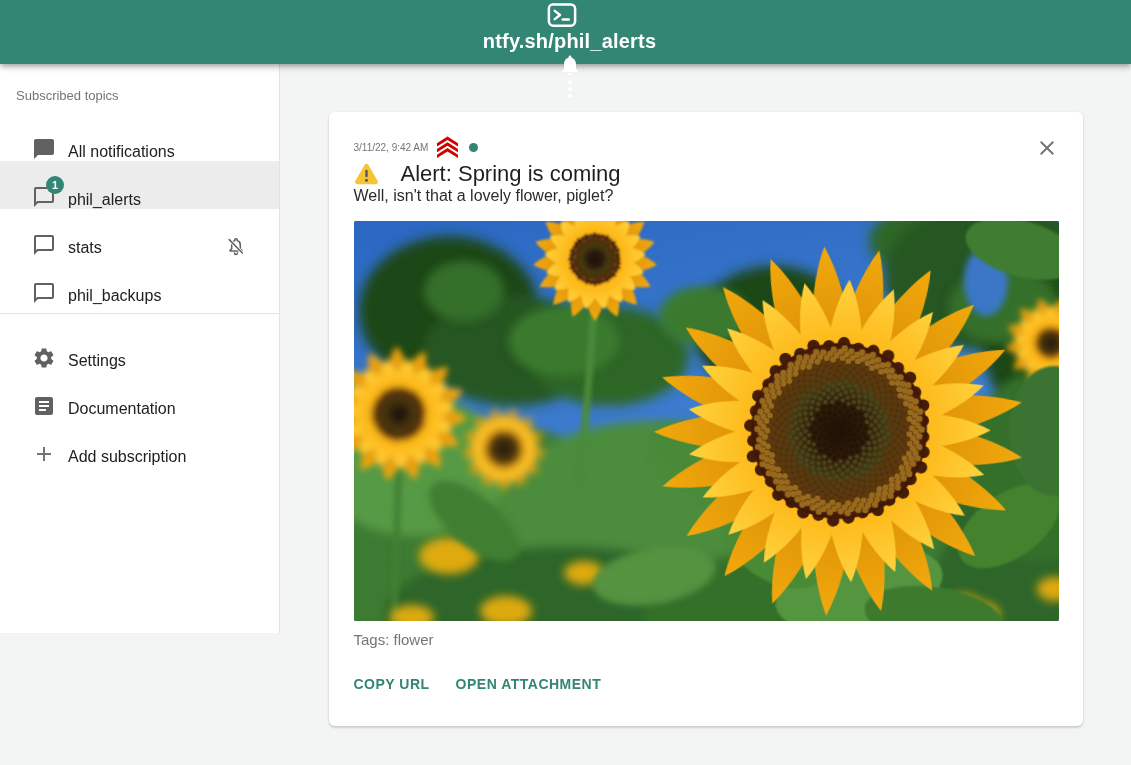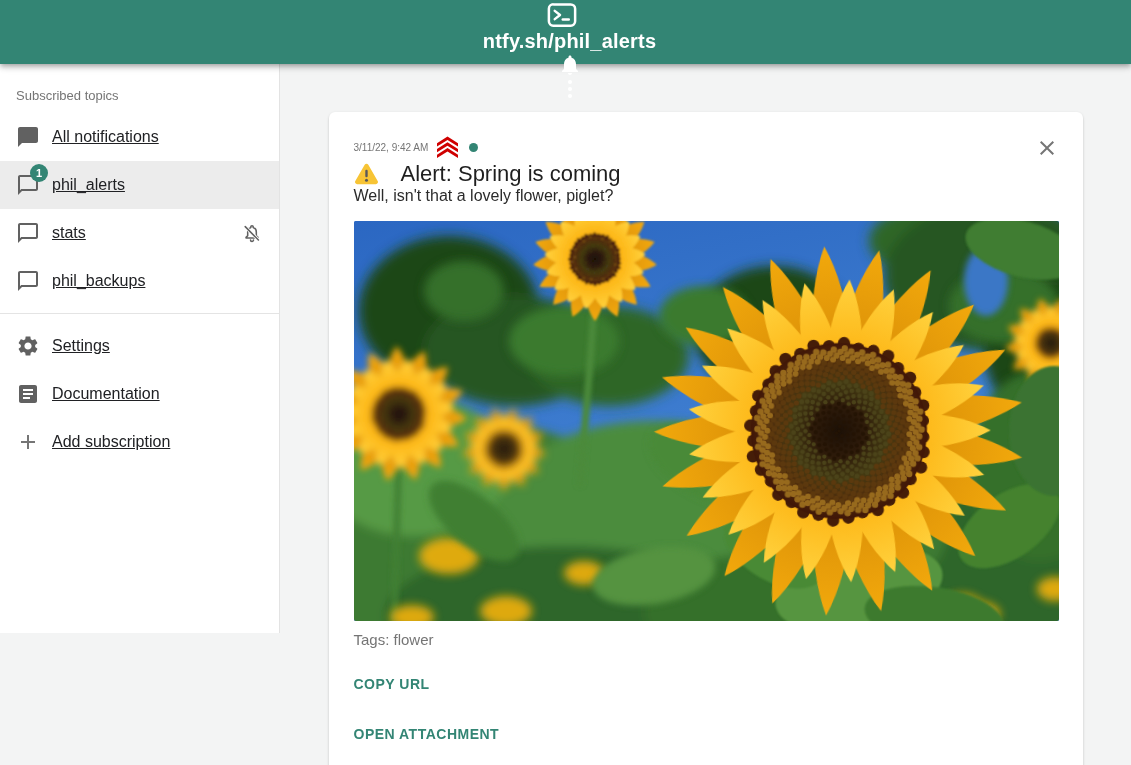--- a/index.html
+++ b/index.html
@@ -14,22 +14,22 @@
   .appbar .title { font-size:20px; font-weight:700; letter-spacing:.2px; }
   .appbar .spacer { flex:1; }
   .iconbtn { width:44px; height:44px; border-radius:50%; display:flex; align-items:center;
              justify-content:center; cursor:pointer; }
   .iconbtn svg { width:24px; height:24px; }
 
   
   .sidebar { position:absolute; top:64px; left:0; width:280px; height:569px; background:#fff;
              border-right:1px solid #e3e3e3; z-index:5; }
   .subheader { padding:24px 16px 10px; font-size:13px; color:#757575; }
-  .nav-item { display:flex; align-items:center; height:48px; padding:0 16px; cursor:pointer;
-              font-size:16px; color:#202124; position:relative;text-decoration:underline; }
+  .nav-item { display:flex; align-items:flex-end; height:48px; padding:0 32px; cursor:pointer;
+              font-size:16px; color:#202124; position:relative; }
   .nav-item.selected { background:#ececec; }
   .nicon { width:24px; height:24px; margin-right:12px; position:relative; flex:0 0 auto; }
   .nicon svg { width:24px; height:24px; display:block; }
   .badge { position:absolute; top:-9px; left:14px; min-width:18px; height:18px; border-radius:9px;
            background:#338574; color:#fff; font-size:11px; font-weight:700; display:flex;
            align-items:center; justify-content:center; padding:0 4px; }
   .trail-icon { margin-left:auto; width:22px; height:22px; }
   .trail-icon svg { width:22px; height:22px; }
   .divider { border-top:1px solid #e4e4e4; margin:8px 0; }
 
@@ -42,21 +42,21 @@
   .prio svg { width:25px; height:22px; display:block; }
   .unread-dot { width:9px; height:9px; border-radius:50%; background:#338574; margin-left:2px; }
   .close-btn { position:absolute; top:24px; right:24px; width:24px; height:24px; cursor:pointer; }
   .title-row { display:flex; align-items:center; gap:22px; margin-top:5px; }
   .title-row .warn { width:25px; height:23px; flex:0 0 auto; }
   .card-title { font-size:22px; color:#1f1f1f; }
   .body-text { font-size:16px; color:#2b2b2b; }
   .attachment { margin-top:16px; width:705px; height:400px; border-radius:2px; overflow:hidden;
                 display:block; cursor:pointer; background:#2e6ec8; }
   .tags { margin-top:10px; font-size:15px; color:#757575; }
-  .actions { margin-top:24px; display:flex; gap:26px;flex-direction:column; }
+  .actions { margin-top:24px; display:flex; gap:26px; }
   .action-btn { font-size:14px; font-weight:700; letter-spacing:.5px; color:#338574; cursor:pointer;
                 padding:4px 0; border-radius:4px; }
 </style>
 </head>
 <body>
 
 <header class="appbar">
   <span class="logo">
     <svg viewBox="0 0 24 24">
         <rect x="1.5" y="3.5" width="21" height="17" rx="3.5" fill="none" stroke="#fff" stroke-width="2"></rect>

